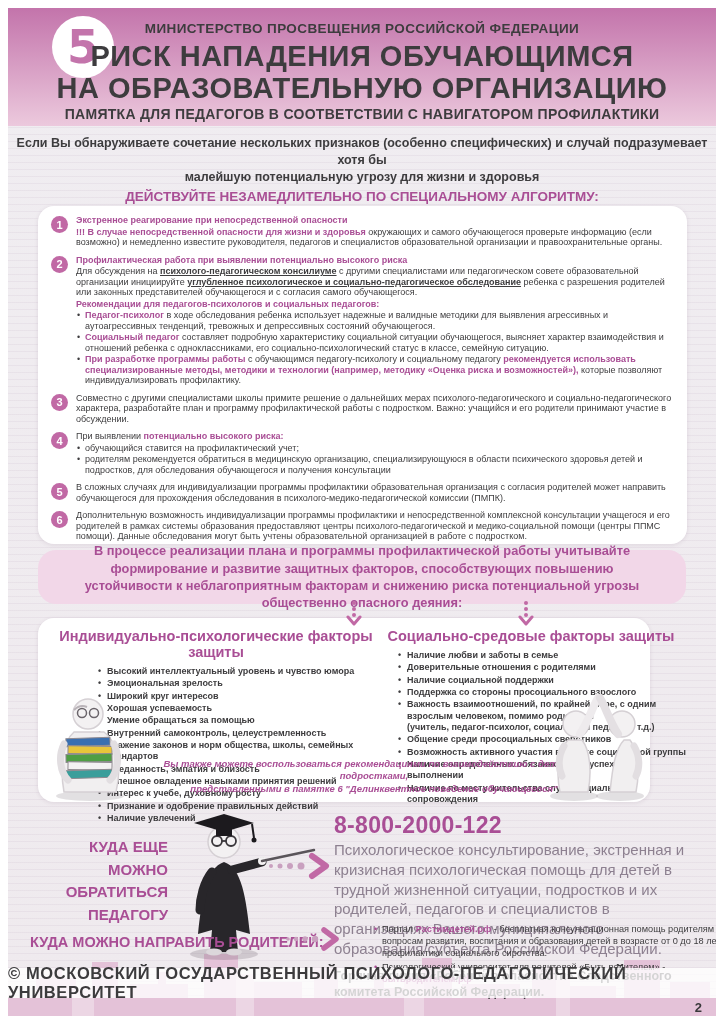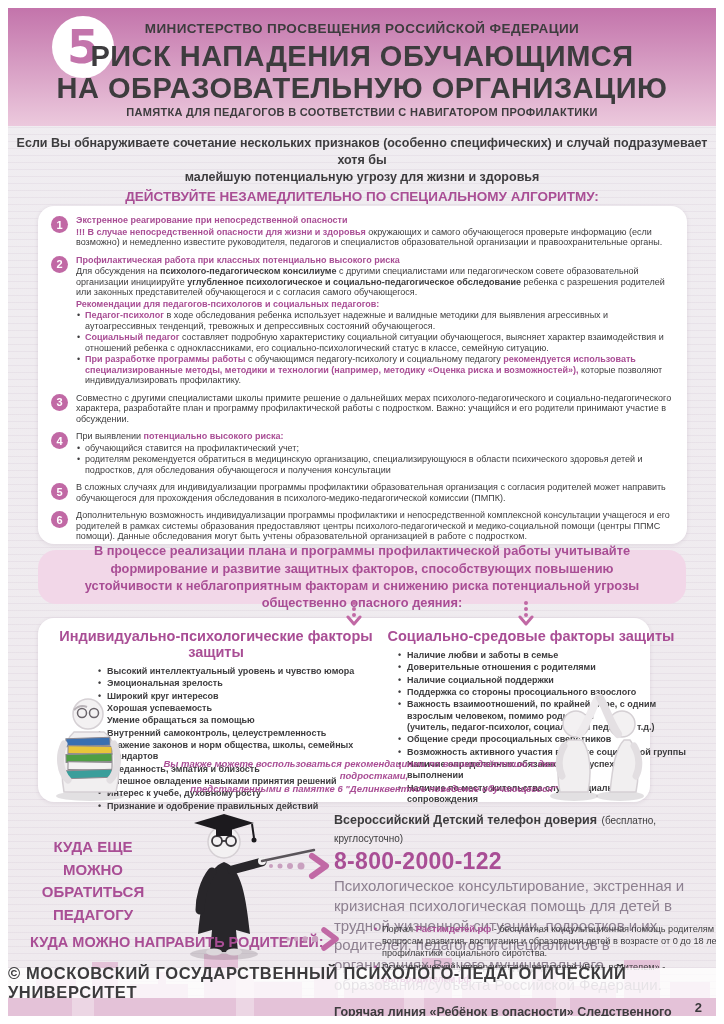--- a/index.html
+++ b/index.html
@@ -17,37 +17,37 @@
   .header{position:absolute;left:0;top:0;width:708px;height:118px;
     background:linear-gradient(180deg,var(--header_top) 0%,var(--header_bottom) 100%);
     text-align:center;color:var(--dark);}
   .badge{position:absolute;left:44px;top:8px;width:62px;height:62px;border-radius:50%;
     background:#ffffff;display:flex;align-items:center;justify-content:center;
     color:var(--header_top);font-size:46px;font-weight:800;line-height:1;
     font-family:"DejaVu Sans",sans-serif;}
   .ministry{position:absolute;left:0;top:13px;width:100%;font-size:13.5px;font-weight:700;letter-spacing:.4px;}
   .title1{position:absolute;left:0;top:32px;width:100%;font-size:29px;font-weight:700;letter-spacing:.5px;}
   .title2{position:absolute;left:0;top:64px;width:100%;font-size:29px;font-weight:700;letter-spacing:.5px;}
-  .hsub{position:absolute;left:0;top:98px;width:100%;font-size:11px;font-weight:700;letter-spacing:.3px;}
+  .hsub{position:absolute;left:0;top:98px;width:100%;font-size:14px;font-weight:700;letter-spacing:.3px;}
   
   .intro{position:absolute;left:0;top:127px;width:100%;text-align:center;color:var(--dark);}
   .intro .l{font-size:12.5px;font-weight:700;line-height:17px;}
   .intro .cta{font-size:13.5px;font-weight:700;color:var(--accent);margin-top:3px;}
   
   .algo-box{position:absolute;left:30px;top:198px;width:649px;height:338px;background:#fff;
     border-radius:16px;box-shadow:0 1px 4px rgba(90,60,90,.12);padding:9px 13px;box-sizing:border-box;overflow:hidden;}
   .algo-item{display:flex;gap:8px;margin-bottom:6px;}
   .num{flex:0 0 17px;height:17px;border-radius:50%;background:var(--circle);color:#fff;
     font-size:11px;font-weight:700;display:flex;align-items:center;justify-content:center;margin-top:1px;}
   .algo-body{flex:1;font-size:9px;line-height:1.17;color:var(--dark);}
   .b-line{margin-bottom:1px;}
   .b-line.bullet{padding-left:9px;position:relative;}
   .b-line.bullet::before{content:"•";position:absolute;left:1px;color:var(--dark);}
   .run-pink{color:var(--accent);font-weight:700;}
-  .run-bold{font-weight:700;}
+  .run-bold{font-weight:700;text-decoration:underline;}
   .run-link{color:var(--accent);font-weight:700;}
   
   .banner{position:absolute;left:30px;top:542px;width:648px;height:54px;background:var(--banner_bg);
     border-radius:18px;display:flex;align-items:center;justify-content:center;text-align:center;
     color:var(--accent);font-size:12.8px;font-weight:700;line-height:1.35;box-sizing:border-box;padding:6px 42px;}
   .down-arrow{position:absolute;top:592px;width:18px;height:26px;z-index:3;}
   
   .factors-box{position:absolute;left:30px;top:610px;width:612px;height:184px;background:#fff;
     border-radius:16px;box-shadow:0 1px 4px rgba(90,60,90,.12);}
   .fcol{position:absolute;top:10px;}
@@ -57,21 +57,21 @@
   .flist{list-style:none;margin:0;padding:0;font-size:9px;font-weight:700;color:var(--dark);line-height:1.26;}
   .fcol.left .flist{padding-left:42px;}
   .fcol.right .flist{padding-left:22px;}
   .flist li{position:relative;padding-left:9px;margin-bottom:1px;white-space:pre-line;}
   .flist li::before{content:"•";position:absolute;left:0;}
   .fnote{position:absolute;left:120px;right:60px;bottom:7px;text-align:center;color:var(--accent);
     font-size:9.5px;font-weight:700;font-style:italic;line-height:1.3;white-space:pre-line;}
   .fig{position:absolute;}
   
   .contacts{position:absolute;left:0;top:798px;width:708px;height:170px;}
-  .who-block{position:absolute;left:10px;top:30px;width:150px;text-align:center;color:var(--accent);
+  .who-block{position:absolute;left:10px;top:30px;width:150px;text-align:right;color:var(--accent);
     font-size:15px;font-weight:700;line-height:1.5;}
   .info-col{position:absolute;left:326px;top:4px;width:372px;color:var(--dark);}
   .h-title{font-size:12.5px;font-weight:700;}
   .h-note{font-size:10px;font-weight:400;}
   .phone-big{font-size:23px;font-weight:700;color:var(--accent);letter-spacing:.3px;margin:2px 0 1px;}
   .h-desc{font-size:15px;line-height:1.32;color:var(--muted);width:352px;}
   .h2-title{font-size:12.5px;font-weight:700;margin-top:9px;width:360px;line-height:1.3;}
   .phone-row{display:flex;align-items:baseline;gap:16px;margin-top:17px;}
   .phone-med{font-size:19px;font-weight:700;color:var(--accent);letter-spacing:.3px;}
   .phone-note{font-size:10px;font-weight:400;color:var(--dark);}
@@ -146,21 +146,21 @@
           <div class="algo-item">
             <div class="num">1</div>
             <div class="algo-body">
               <div class="b-line"><span class="run-pink">Экстренное реагирование при непосредственной опасности</span></div>
               <div class="b-line"><span class="run-pink">!!! В случае непосредственной опасности для жизни и здоровья </span><span>окружающих и самого обучающегося проверьте информацию (если возможно) и немедленно известите руководителя, педагогов и специалистов образовательной организации и правоохранительные органы.</span></div>
             </div>
           </div>
           <div class="algo-item">
             <div class="num">2</div>
             <div class="algo-body">
-              <div class="b-line"><span class="run-pink">Профилактическая работа при классных потенциально высокого риска</span></div>
+              <div class="b-line"><span class="run-pink">Профилактическая работа при выявлении потенциально высокого риска</span></div>
               <div class="b-line"><span>Для обсуждения на </span><span class="run-bold">психолого-педагогическом консилиуме</span><span> с другими специалистами или педагогическом совете образовательной организации инициируйте </span><span class="run-bold">углубленное психологическое и социально-педагогическое обследование</span><span> ребенка с разрешения родителей или законных представителей обучающегося и с согласия самого обучающегося.</span></div>
               <div class="b-line"><span class="run-pink">Рекомендации для педагогов-психологов и социальных педагогов:</span></div>
               <div class="b-line bullet"><span class="run-pink">Педагог-психолог</span><span> в ходе обследования ребенка использует надежные и валидные методики для выявления агрессивных и аутоагрессивных тенденций, тревожных и депрессивных состояний обучающегося.</span></div>
               <div class="b-line bullet"><span class="run-pink">Социальный педагог</span><span> составляет подробную характеристику социальной ситуации обучающегося, выясняет характер взаимодействия и отношений ребенка с одноклассниками, его социально-психологический статус в классе, семейную ситуацию.</span></div>
               <div class="b-line bullet"><span class="run-pink">При разработке программы работы</span><span> с обучающимся педагогу-психологу и социальному педагогу </span><span class="run-pink">рекомендуется использовать специализированные методы, методики и технологии (например, методику «Оценка риска и возможностей»),</span><span> которые позволяют индивидуализировать профилактику.</span></div>
             </div>
           </div>
           <div class="algo-item">
             <div class="num">3</div>
             <div class="algo-body">
@@ -219,20 +219,21 @@
             <li>Эмоциональная зрелость</li>
             <li>Широкий круг интересов</li>
             <li>Хорошая успеваемость</li>
             <li>Умение обращаться за помощью</li>
             <li>Внутренний самоконтроль, целеустремленность</li>
             <li>Уважение законов и норм общества, школы, семейных стандартов</li>
             <li>Преданность, эмпатия и близость</li>
             <li>Успешное овладение навыками принятия решений</li>
             <li>Интерес к учебе, духовному росту</li>
             <li>Признание и одобрение правильных действий</li>
+            <li>Наличие увлечений</li>
           </ul>
       </div>
       <div class="fcol right">
         <div class="ftitle">Социально-средовые факторы защиты</div>
         <ul class="flist" id="flist-right">
             <li>Наличие любви и заботы в семье</li>
             <li>Доверительные отношения с родителями</li>
             <li>Наличие социальной поддержки</li>
             <li>Поддержка со стороны просоциального  взрослого</li>
             <li>Важность взаимоотношений, по крайней мере, с одним взрослым человеком, помимо родителей
@@ -311,24 +312,20 @@
         <g fill="#c9a0bf">
           <circle cx="5" cy="14" r="2"></circle>
             <circle cx="14" cy="14" r="2.5"></circle>
             <circle cx="24" cy="14" r="3"></circle>
             <circle cx="35" cy="14" r="3.5"></circle>
         </g>
         <path d="M46 4 L60 14 L46 24" fill="none" stroke="#c169a5" stroke-width="6" stroke-linecap="round" stroke-linejoin="round"></path>
       </svg>
 
       <div class="info-col">
-        <div>
-          <span class="h-title">Всероссийский Детский телефон доверия</span>
-          <span class="h-note">(бесплатно, круглосуточно)</span>
-        </div>
         <div class="phone-big">8-800-2000-122</div>
         <div class="h-desc">Психологическое консультирование, экстренная и кризисная психологическая помощь для детей в трудной жизненной ситуации, подростков и их родителей, педагогов и специалистов в организациях Вашего муниципального образования/субъекта Российской Федерации.</div>
         <div class="h2-title">Горячая линия «Ребёнок в опасности» Следственного комитета Российской Федерации.</div>
         <div class="phone-row">
           <span class="phone-med">8-800-100-12-60#1</span>
           <span class="phone-note">Бесплатный, круглосуточный номер телефона</span>
         </div>
       </div>
 
       <div class="parents-label">КУДА МОЖНО НАПРАВИТЬ РОДИТЕЛЕЙ:</div>

